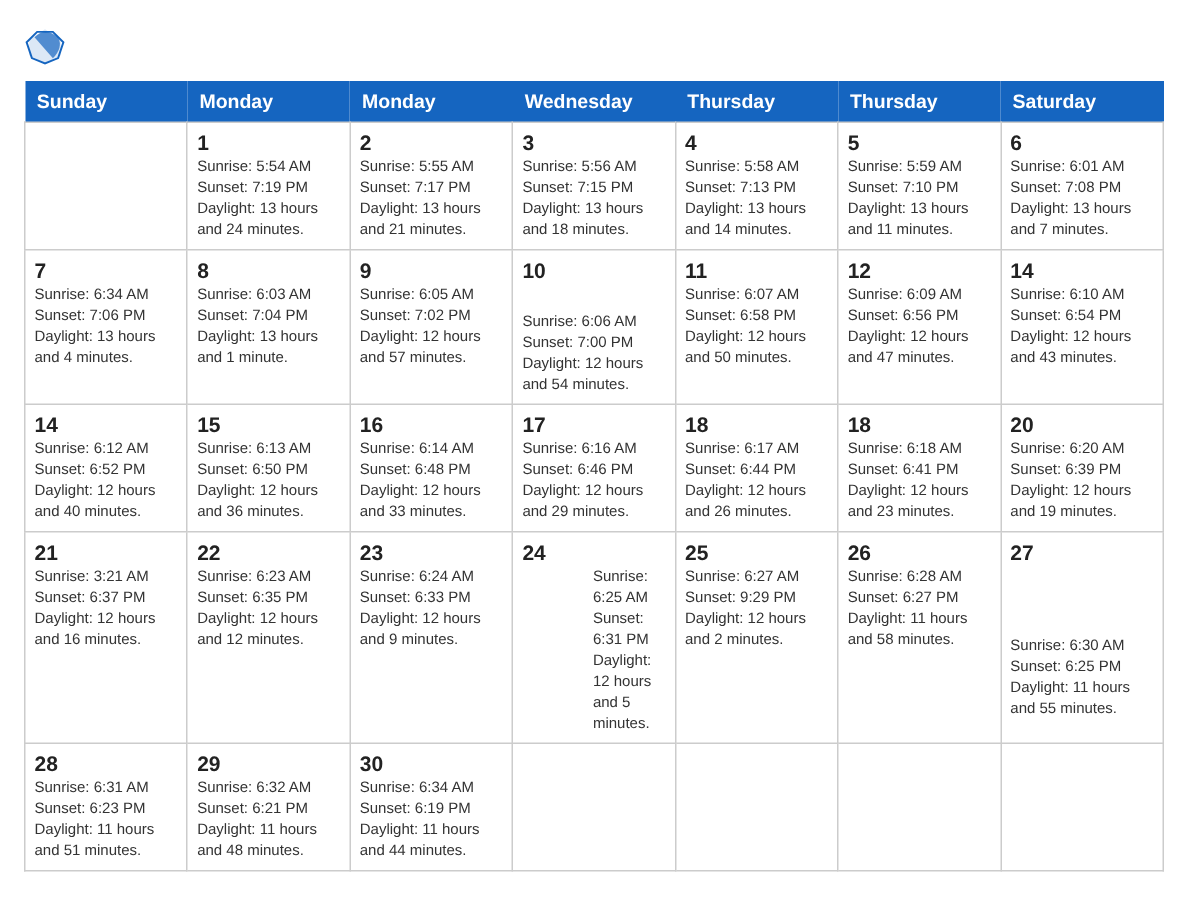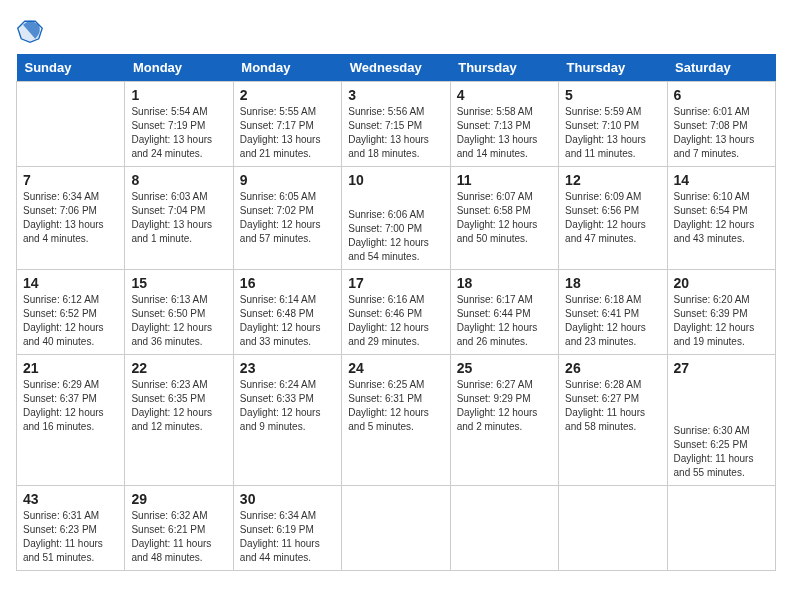--- a/index.html
+++ b/index.html
@@ -260,42 +260,42 @@
           <span class="day-number">20</span>
           <div class="day-info" style="white-space: pre-line;">Sunrise: 6:20 AM
 Sunset: 6:39 PM
 Daylight: 12 hours
 and 19 minutes.</div>
         </td>
       </tr>
       <tr>
         <td>
           <span class="day-number">21</span>
-          <div class="day-info" style="white-space: pre-line;">Sunrise: 6:29 AM
+          <div class="day-info" style="white-space: pre-line;">Sunrise: 3:21 AM
 Sunset: 6:37 PM
 Daylight: 12 hours
 and 16 minutes.</div>
         </td>
         <td>
           <span class="day-number">22</span>
           <div class="day-info" style="white-space: pre-line;">Sunrise: 6:23 AM
 Sunset: 6:35 PM
 Daylight: 12 hours
 and 12 minutes.</div>
         </td>
         <td>
           <span class="day-number">23</span>
           <div class="day-info" style="white-space: pre-line;">Sunrise: 6:24 AM
 Sunset: 6:33 PM
 Daylight: 12 hours
 and 9 minutes.</div>
         </td>
         <td>
           <span class="day-number">24</span>
-          <div class="day-info" style="white-space: pre-line;">Sunrise: 6:25 AM
+          <div class="day-info" style="white-space: pre-line; margin-left: 47px;">Sunrise: 6:25 AM
 Sunset: 6:31 PM
 Daylight: 12 hours
 and 5 minutes.</div>
         </td>
         <td>
           <span class="day-number">25</span>
           <div class="day-info" style="white-space: pre-line;">Sunrise: 6:27 AM
 Sunset: 9:29 PM
 Daylight: 12 hours
 and 2 minutes.</div>
@@ -310,21 +310,21 @@
         <td>
           <span class="day-number">27</span>
           <div class="day-info" style="white-space: pre-line; margin-top: 48px;">Sunrise: 6:30 AM
 Sunset: 6:25 PM
 Daylight: 11 hours
 and 55 minutes.</div>
         </td>
       </tr>
       <tr>
         <td>
-          <span class="day-number">43</span>
+          <span class="day-number">28</span>
           <div class="day-info" style="white-space: pre-line;">Sunrise: 6:31 AM
 Sunset: 6:23 PM
 Daylight: 11 hours
 and 51 minutes.</div>
         </td>
         <td>
           <span class="day-number">29</span>
           <div class="day-info" style="white-space: pre-line;">Sunrise: 6:32 AM
 Sunset: 6:21 PM
 Daylight: 11 hours

